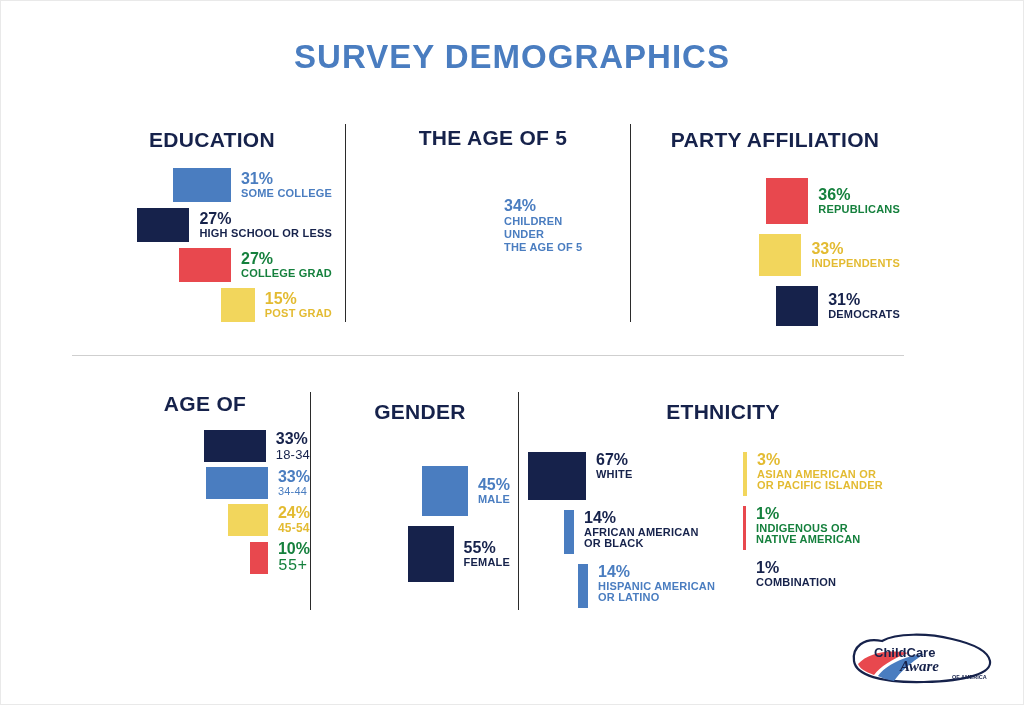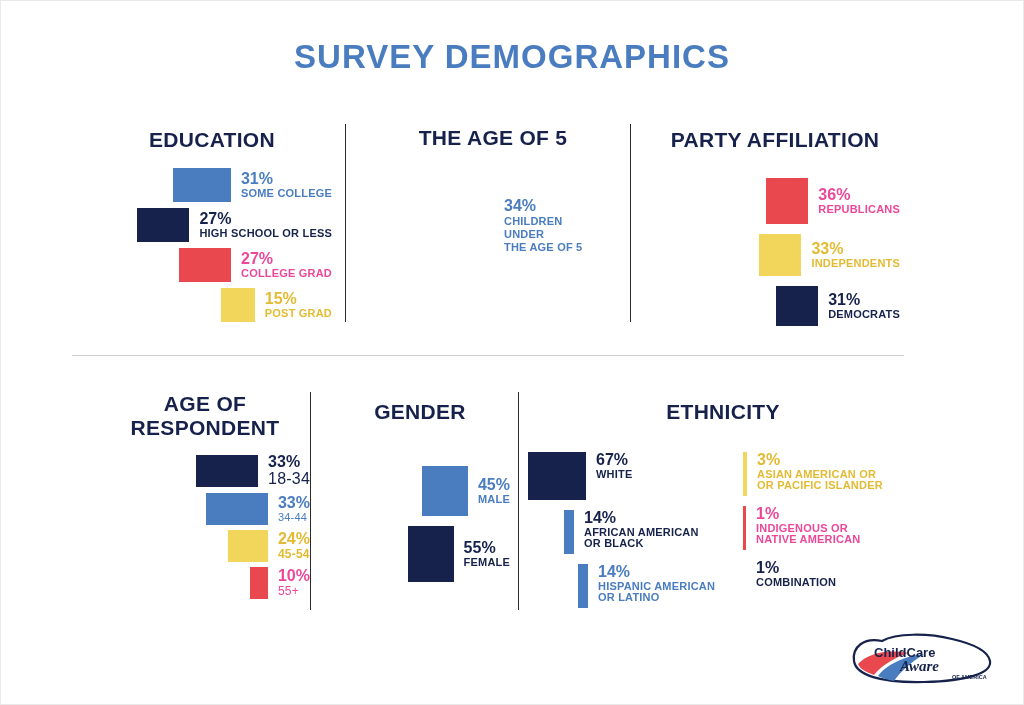--- a/index.html
+++ b/index.html
@@ -37,21 +37,21 @@
   
   .row { display:flex; align-items:center; margin-bottom:6px;justify-content:flex-end; }
   .bar { height:34px; flex:none; }
   .labels { margin-left:10px; line-height:1.05; }
   .pct { font-size:16px; font-weight:bold; display:block; }
   .cap { font-size:11px; font-weight:bold; letter-spacing:.2px; display:block; }
 
   
   .c-blue   { color:#4a7dc0; }
   .c-navy   { color:#16224b; }
-  .c-red    { color:#ec4899; }
+  .c-red    { color:#15803d; }
   .c-yellow { color:#e3bb32; }
   .b-blue   { background:#4a7dc0; }
   .b-navy   { background:#16224b; }
   .b-red    { background:#e8484e; }
   .b-yellow { background:#f2d65c; }
 
   
   .kids-wrap { display:flex; align-items:stretch; }
   .kids-grey { width:90px; height:62px; }
   .kids-blue { width:46px; height:62px; }
@@ -166,29 +166,28 @@
       </div>
     </div>
   </div>
 </div>
 
 <div class="hdiv" style="left:72px; top:355px; width:832px;"></div>
 
 <div class="block" style="left:100px; top:392px; width:210px;">
   <div class="sec-title">
     <div>AGE OF</div>
-    <div>RESPONDENT</div>
   </div>
 
   <div style="margin-top:14px; margin-left:10px;">
     <div class="row" style="margin-bottom:5px;">
       <div class="bar b-navy" style="width:62px; height:32px;"></div>
       <div class="labels">
         <span class="pct c-navy">33%</span>
-        <span class="cap c-navy" style="font-weight:normal;font-size:16px;">18-34</span>
+        <span class="cap c-navy" style="font-weight:normal;font-size:13px;">18-34</span>
       </div>
     </div>
 
     <div class="row" style="margin-bottom:5px;">
       <div class="bar b-blue" style="width:62px; height:32px;"></div>
       <div class="labels">
         <span class="pct c-blue">33%</span>
         <span class="cap c-blue" style="font-weight:normal;font-size:11px;">34-44</span>
       </div>
     </div>
@@ -198,21 +197,21 @@
       <div class="labels">
         <span class="pct c-yellow">24%</span>
         <span class="cap c-yellow" style="font-weight:bold;font-size:12px;">45-54</span>
       </div>
     </div>
 
     <div class="row" style="margin-left:46px;">
       <div class="bar b-red" style="width:18px; height:32px;"></div>
       <div class="labels">
         <span class="pct c-red">10%</span>
-        <span class="cap c-red" style="font-weight:normal;font-size:12px;">55+</span>
+        <span class="cap c-red" style="font-weight:normal;font-size:16px;font-family:Liberation Mono, monospace;">55+</span>
       </div>
     </div>
   </div>
 </div>
 
 <div class="vdiv" style="left:310px; top:392px; height:218px;"></div>
 
 <div class="block" style="left:330px; top:400px; width:180px;">
   <div class="sec-title">GENDER</div>
 

